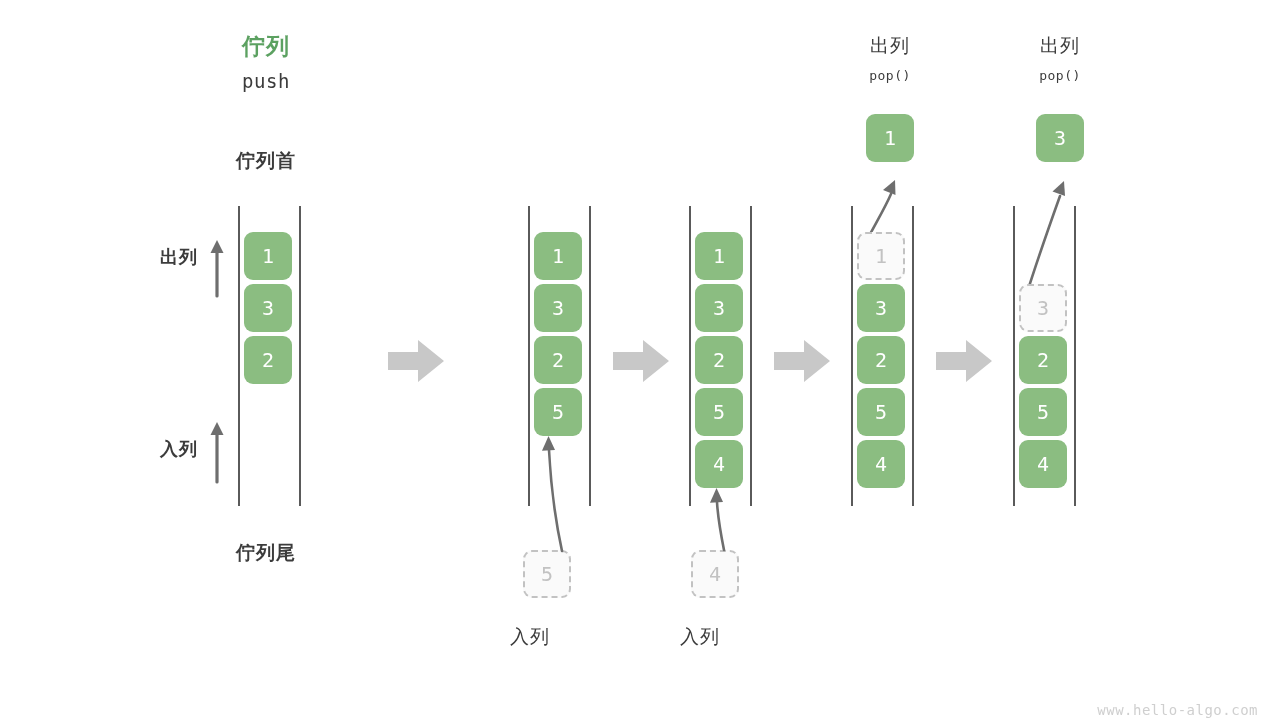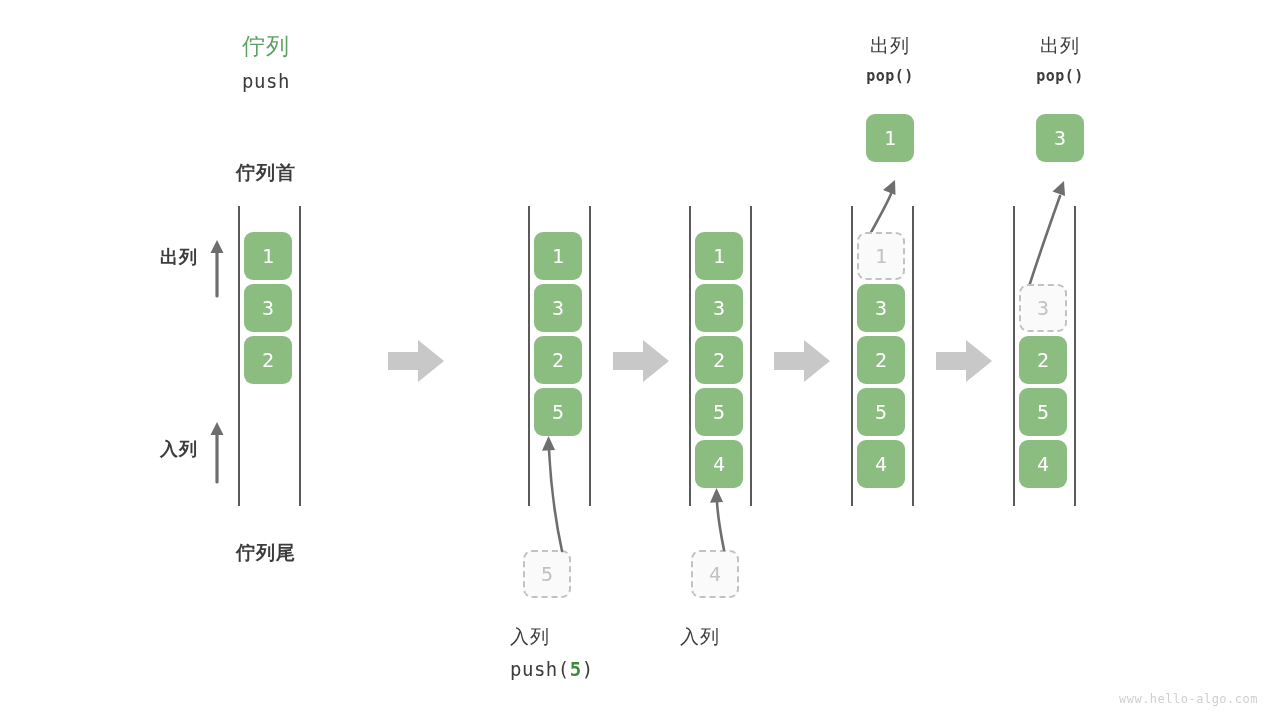--- a/index.html
+++ b/index.html
@@ -25,21 +25,21 @@
   
   .abs { position: absolute; }
 
   
   .title-cn {
     position: absolute;
     left: 206px; top: 31px;
     width: 120px;
     text-align: center;
     font-size: 23px;
-    font-weight: normal;
+    font-weight: bold;
     color: #5ca161;
     letter-spacing: 1px;
   }
   .title-en {
     position: absolute;
     left: 206px; top: 70px;
     width: 120px;
     text-align: center;
     font-size: 19px;
     font-family: "DejaVu Sans Mono", "Liberation Mono", monospace;
@@ -50,21 +50,21 @@
   
   .edge-label {
     position: absolute;
     width: 140px;
     text-align: center;
     font-size: 19px;
     font-weight: bold;
     color: #3c3c3c;
     letter-spacing: 1px;
   }
-  .edge-label.head { left: 196px; top: 160px; }
+  .edge-label.head { left: 196px; top: 148px; }
   .edge-label.tail { left: 196px; top: 540px; }
 
   
   .side-label {
     position: absolute;
     width: 80px;
     text-align: right;
     font-size: 18px;
     font-weight: bold;
     color: #3c3c3c;
@@ -116,26 +116,25 @@
     width: 160px;
     text-align: center;
   }
   .op-head .cn {
     font-size: 19px;
     letter-spacing: 1px;
     color: #3c3c3c;
     line-height: 30px;
   }
   .op-head .code {
-    font-size: 15px;
+    font-size: 13px;
     font-family: "DejaVu Sans Mono", "Liberation Mono", monospace;
     color: #3c3c3c;
     line-height: 32px;
     letter-spacing: 0.5px;
-    font-weight: bold;
   }
 
   
   .op-foot {
     position: absolute;
     width: 200px;
     text-align: left;
   }
   .op-foot .cn {
     font-size: 19px;
@@ -150,22 +149,22 @@
     line-height: 34px;
     letter-spacing: 0.5px;
     white-space: pre;
   }
   .op-foot .code .arg { color: #3a8a3f; font-weight: bold; }
 
   
   .watermark {
     position: absolute;
     right: 22px;
-    bottom: 14px;
-    font-size: 12px;
+    bottom: 2px;
+    font-size: 14px;
     font-family: "DejaVu Sans Mono", "Liberation Mono", monospace;
     color: #cfcfcf;
     letter-spacing: 0.5px;
   }
 
   svg { overflow: visible; display: block; }
 </style>
 </head>
 <body>
 
@@ -211,21 +210,20 @@
   </div>
 
   <div class="cell ghost" style="left:523px; top:550px;">5</div>
 
   <svg class="abs" style="left:535px; top:428px;" width="40" height="125" viewBox="0 0 40 125">
     <path d="M 27,123 C 22,100 16,60 14,22" stroke="#6e6e6e" stroke-width="2.6" fill="none" stroke-linecap="round"></path>
     <polygon points="13.5,8 20,22 7,22.8" fill="#6e6e6e"></polygon>
   </svg>
   <div class="op-foot" style="left:510px; top:620px;">
     <div class="cn">入列</div>
-    <div class="code"><span>push(</span><span class="arg">5</span><span>)</span></div>
   </div>
 
   <svg class="step-arrow" style="left:613px; top:340px;" width="56" height="42" viewBox="0 0 56 42">
     <polygon points="0,12 30,12 30,0 56,21 30,42 30,30 0,30" fill="#c8c8c8"></polygon>
   </svg>
 
   <div class="queue-col" style="left:689px; top:206px; width:63px; height:300px;">
     <div class="rail left" style="height:300px;"></div>
     <div class="rail right" style="height:300px;"></div>
     <div class="cell solid" style="left:6px; top:26px;">1</div>

